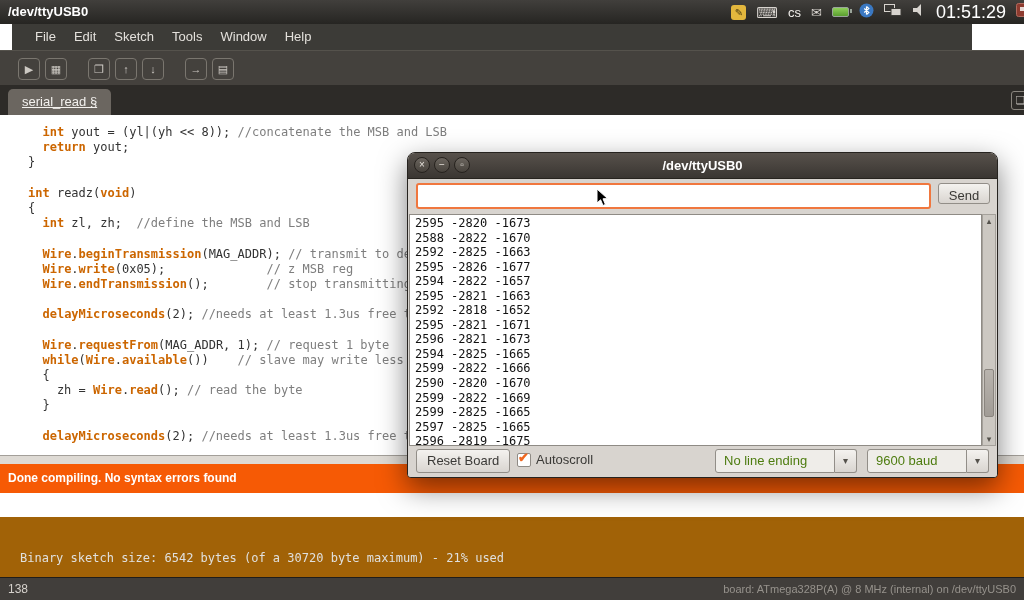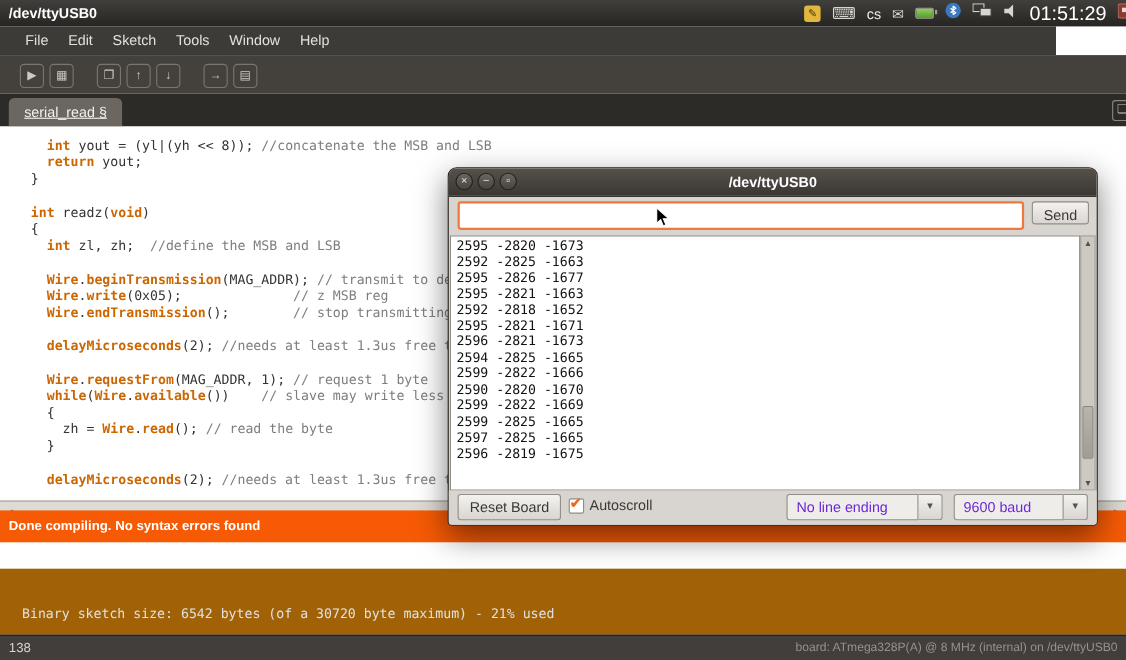--- a/index.html
+++ b/index.html
@@ -19,21 +19,21 @@
   .tray-glyph{font-size:13px;color:#d8d4cf;line-height:1;}
   .tray-glyph.kbd{font-size:15px;}
   .tray-badge{width:15px;height:15px;background:#e3b73d;border-radius:3px;color:#4a3b10;
     font-size:10px;line-height:15px;text-align:center;display:inline-block;}
   .battery{width:15px;height:8px;border:1px solid #9aa59a;border-radius:2px;
     background:linear-gradient(#8fd05a,#5a9e2f);position:relative;display:inline-block;}
   .battery:after{content:"";position:absolute;right:-4px;top:1px;width:2px;height:4px;background:#9aa59a;}
   #clock{font-size:18px;color:#fff;}
 
   
-  #menu-bar{left:0;top:24px;width:948px;height:26px;background:#3c3b37;z-index:9;}
+  #menu-bar{left:12px;top:24px;width:948px;height:26px;background:#3c3b37;z-index:9;}
   #menu-items{display:flex;height:26px;align-items:center;padding-left:2px;}
   .menu-item{color:#e4e1dc;font-size:13px;padding:0 9px;line-height:26px;cursor:default;}
 
   
   #toolbar{left:0;top:50px;width:1024px;height:35px;background:#44413d;border-top:1px solid #55524c;box-sizing:border-box;}
   #toolbar-buttons{display:flex;align-items:center;height:35px;padding-left:6px;gap:5px;}
   .tb-btn{width:22px;height:22px;border:1px solid #7a766f;border-radius:4px;color:#ccc8c2;
     font-size:11px;line-height:21px;text-align:center;box-sizing:border-box;}
   .tb-btn.gap{margin-left:16px;}
 
@@ -118,21 +118,21 @@
     background:linear-gradient(#f4f2ef,#d9d5d0);border:1px solid #928e88;border-radius:3px;
     color:#3a3936;font-size:13px;line-height:22px;box-sizing:border-box;}
   #sm-autoscroll{position:absolute;left:109px;top:6px;display:flex;align-items:center;gap:5px;}
   #sm-checkbox{width:14px;height:14px;background:#fff;border:1px solid #8f8b85;border-radius:2px;
     position:relative;box-sizing:border-box;}
   #sm-check{position:absolute;left:0px;top:-4px;color:#f0671f;font-size:13px;font-weight:bold;}
   #sm-autoscroll-label{font-size:13px;color:#3a3936;}
 
   .combo{position:absolute;top:3px;height:24px;display:flex;}
   .combo-field{height:24px;background:#efede9;border:1px solid #928e88;border-radius:3px 0 0 3px;
-    color:#6d28d9;font-size:13px;line-height:22px;padding:0 8px;box-sizing:border-box;flex:1;}
+    color:#4d7c0f;font-size:13px;line-height:22px;padding:0 8px;box-sizing:border-box;flex:1;}
   .combo-arrow{width:22px;height:24px;background:linear-gradient(#f4f2ef,#d9d5d0);
     border:1px solid #928e88;border-left:none;border-radius:0 3px 3px 0;color:#55524c;
     font-size:10px;line-height:22px;text-align:center;box-sizing:border-box;}
   #combo-line-ending{right:140px;width:142px;}
   #combo-baud{right:8px;width:122px;}
 
   
   #cursor{left:584px;top:188px;z-index:60;}
 </style>
 </head>
@@ -242,22 +242,24 @@
     <span class="win-btn" id="btn-max">▫</span>
     <span id="sm-title">/dev/ttyUSB0</span>
   </div>
 
   <input id="sm-input" type="text" value="" style="">
   <div id="sm-send">Send</div>
 
   <div id="sm-output">
     <div id="serial-output-pre">
         <div class="serial-line">2595 -2820 -1673</div>
+        <div class="serial-line">2588 -2822 -1670</div>
         <div class="serial-line">2592 -2825 -1663</div>
         <div class="serial-line">2595 -2826 -1677</div>
+        <div class="serial-line">2594 -2822 -1657</div>
         <div class="serial-line">2595 -2821 -1663</div>
         <div class="serial-line">2592 -2818 -1652</div>
         <div class="serial-line">2595 -2821 -1671</div>
         <div class="serial-line">2596 -2821 -1673</div>
         <div class="serial-line">2594 -2825 -1665</div>
         <div class="serial-line">2599 -2822 -1666</div>
         <div class="serial-line">2590 -2820 -1670</div>
         <div class="serial-line">2599 -2822 -1669</div>
         <div class="serial-line">2599 -2825 -1665</div>
         <div class="serial-line">2597 -2825 -1665</div>

